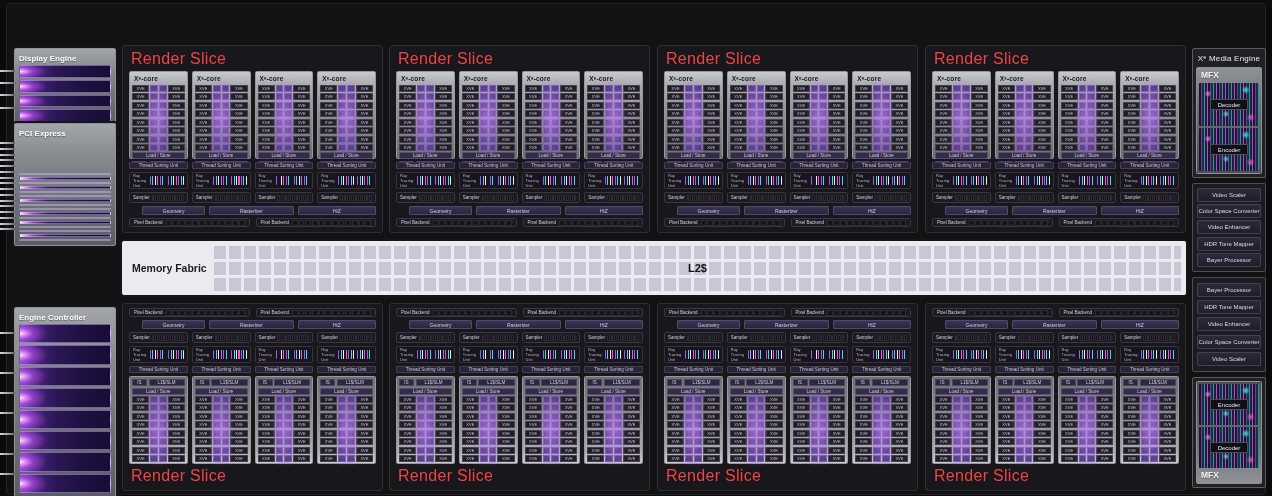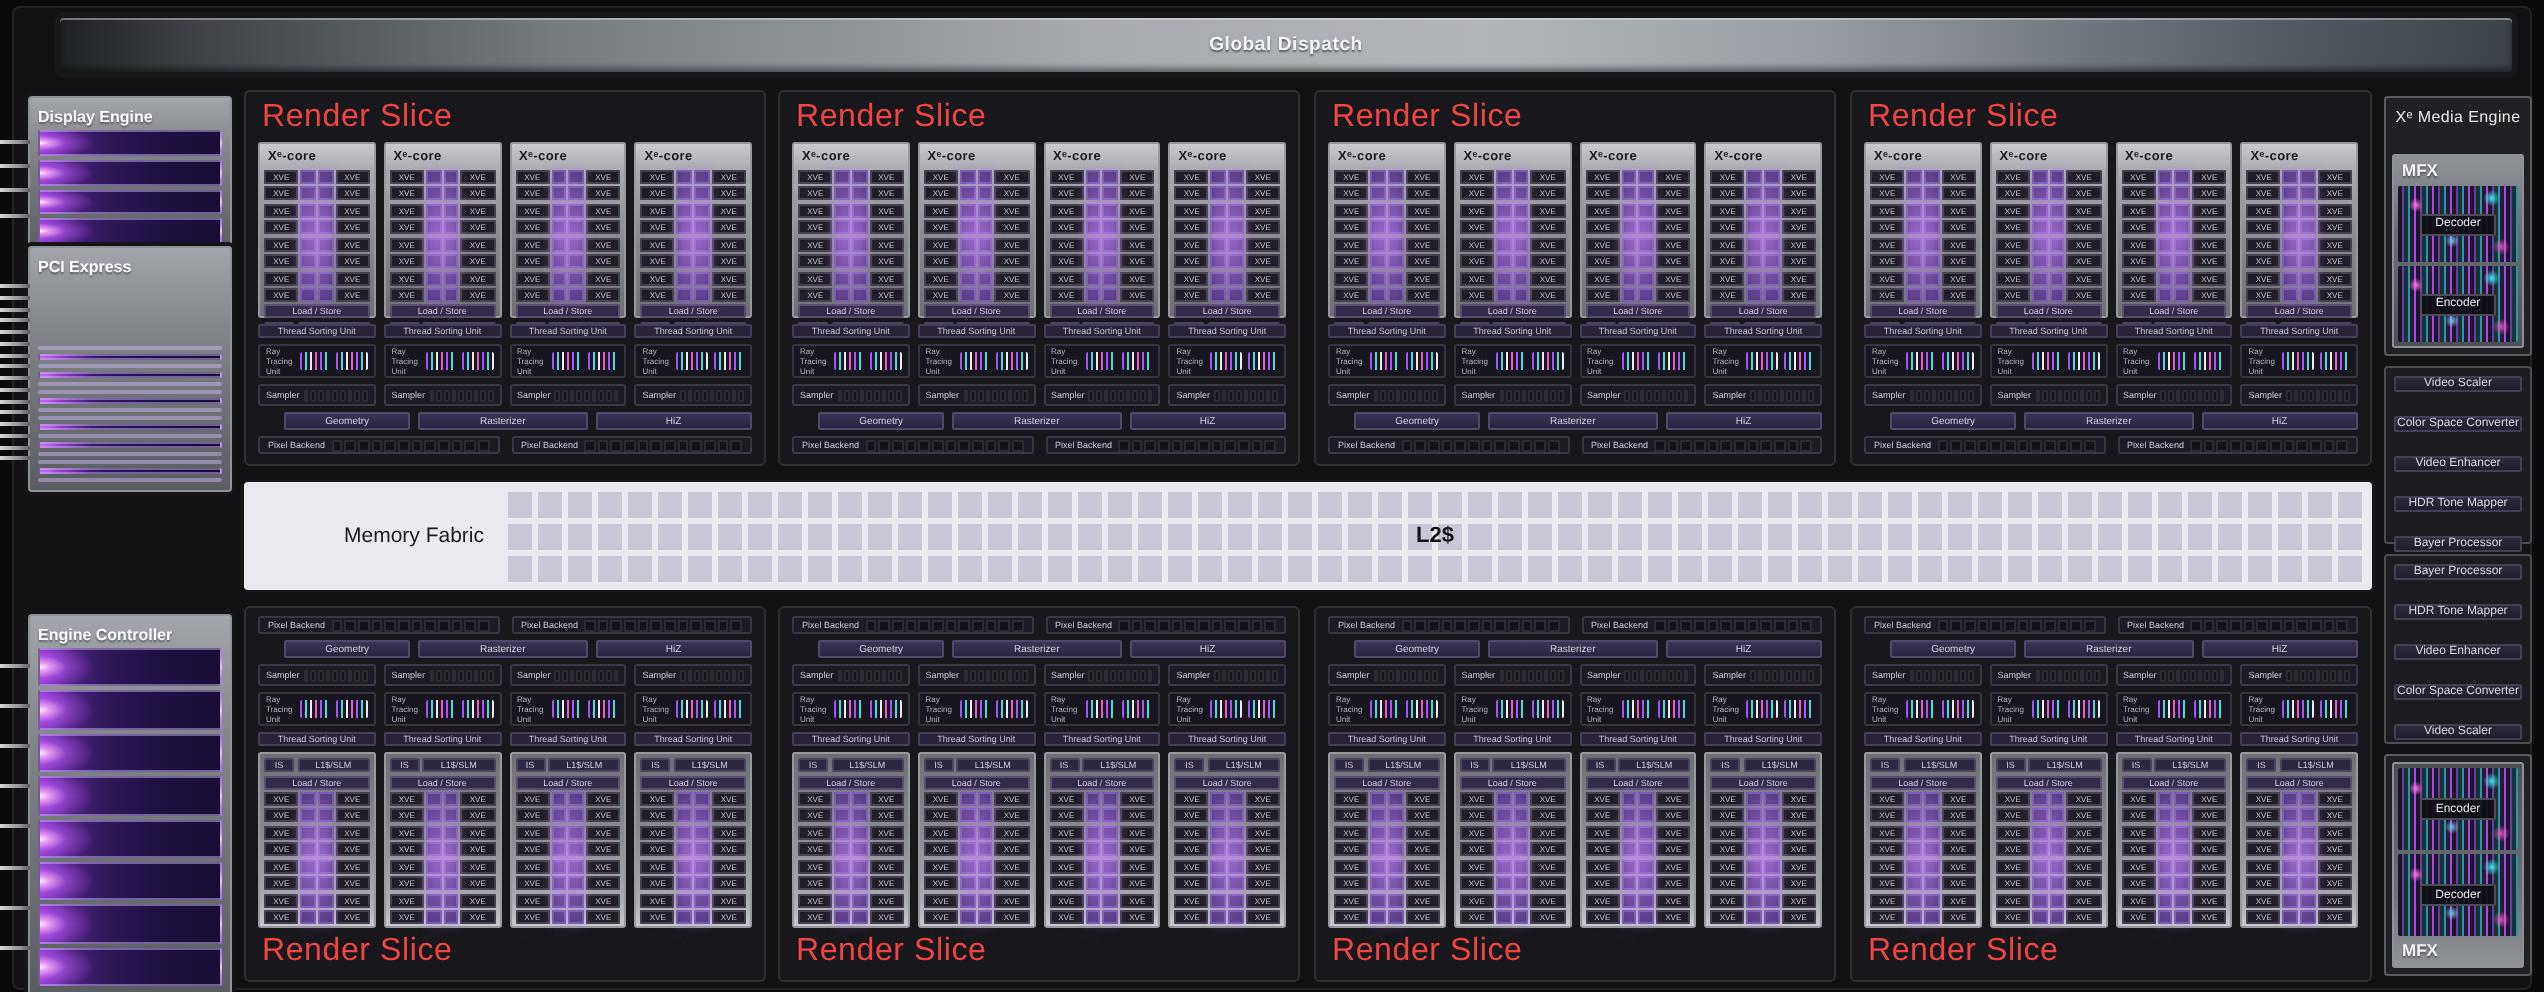--- a/index.html
+++ b/index.html
@@ -84,31 +84,31 @@
     color:#d4cfde;font-size:5px;display:flex;align-items:center;justify-content:center;}
   .grh.g{flex:1;}
   .grh.r{flex:1.35;}
   .grh.h{flex:1.25;}
 
   .pb{flex:1;background:#1d1a24;border:1px solid #3a3643;border-radius:1.5px;display:flex;align-items:center;gap:3px;padding:1px 4px;box-sizing:border-box;}
 
   
   .fabric{position:absolute;left:122px;top:241px;width:1064px;height:54px;background:#eceaf0;border-radius:2px;
     display:flex;align-items:stretch;box-shadow:0 0 0 2px #151517;}
-  .fabric-label{width:82px;display:flex;align-items:center;padding-left:10px;font-size:10.5px;font-weight:400;color:#1c1c1e;margin-left:40px;}
+  .fabric-label{width:82px;display:flex;align-items:center;padding-left:10px;font-size:10.5px;font-weight:700;color:#1c1c1e;}
   .fabric-grid{position:relative;flex:1;margin:4px 5px 4px 0;
     background:
       repeating-linear-gradient(0deg,rgba(236,234,240,0) 0 13px,#eceaf0 13px 16px),
       repeating-linear-gradient(90deg,#cbc6d6 0 12px,#eceaf0 12px 15px);}
   .l2-label{position:absolute;left:50%;top:50%;transform:translate(-50%,-50%);
     font-size:11px;font-weight:700;color:#141416;}
 
   
   .media-panel{position:absolute;left:1192px;width:74px;box-sizing:border-box;border:1px solid #595c60;
-    background:#212125;border-radius:2px;padding:3px;display:flex;flex-direction:column;gap:12px;}
+    background:#212125;border-radius:2px;padding:3px;display:flex;flex-direction:column;gap:2px;}
   .media-title{height:13px;line-height:13px;text-align:center;font-size:8px;color:#e7e8ea;letter-spacing:.2px;}
   .mfx-frame{flex:1;border:1px solid #8e9195;border-radius:1.5px;padding:2px;display:flex;flex-direction:column;gap:2px;
     background:linear-gradient(180deg,#8f9297 0%,#6b6e73 40%,#4c4f54 100%);}
   .mfx-frame.flip{background:linear-gradient(0deg,#8f9297 0%,#6b6e73 40%,#4c4f54 100%);}
   .mfx-header{height:11px;line-height:11px;font-size:8.5px;font-weight:700;color:#f2f3f4;padding-left:2px;text-shadow:0 1px 1px rgba(0,0,0,.4);}
   .mfx-stripes{flex:1;display:flex;flex-direction:column;gap:2px;}
   .mfx-half{position:relative;flex:1;display:flex;align-items:center;justify-content:center;border-radius:1px;overflow:hidden;
     background:
       radial-gradient(circle 5px at 15% 25%, rgba(255,120,235,.95), transparent 70%),
       radial-gradient(circle 6px at 78% 16%, rgba(64,235,245,.95), transparent 70%),
@@ -121,23 +121,20 @@
   .video-panel{background:#1c1c20;border:1px solid #4b4d51;justify-content:space-evenly;padding:4px 4px;}
   .video-unit{height:12px;border-radius:1px;background:linear-gradient(180deg,#2e2939,#211d2c);
     border:0.5px solid #443e56;color:#dad7e3;font-size:6px;display:flex;align-items:center;justify-content:center;}
 </style>
 </head>
 <body>
 
 <div class="stage">
   <div class="die"></div>
 
-  <div class="gd-bar">
-    <span>Global Dispatch</span>
-  </div>
 
   <div class="io-block" style="top:48px;height:70px;">
     <div class="io-title">Display Engine</div>
     <div class="io-stripes" id="de-stripes">
         <div class="stripe"></div>
         <div class="stripe"></div>
         <div class="stripe"></div>
         <div class="stripe"></div>
       </div>
   </div>

